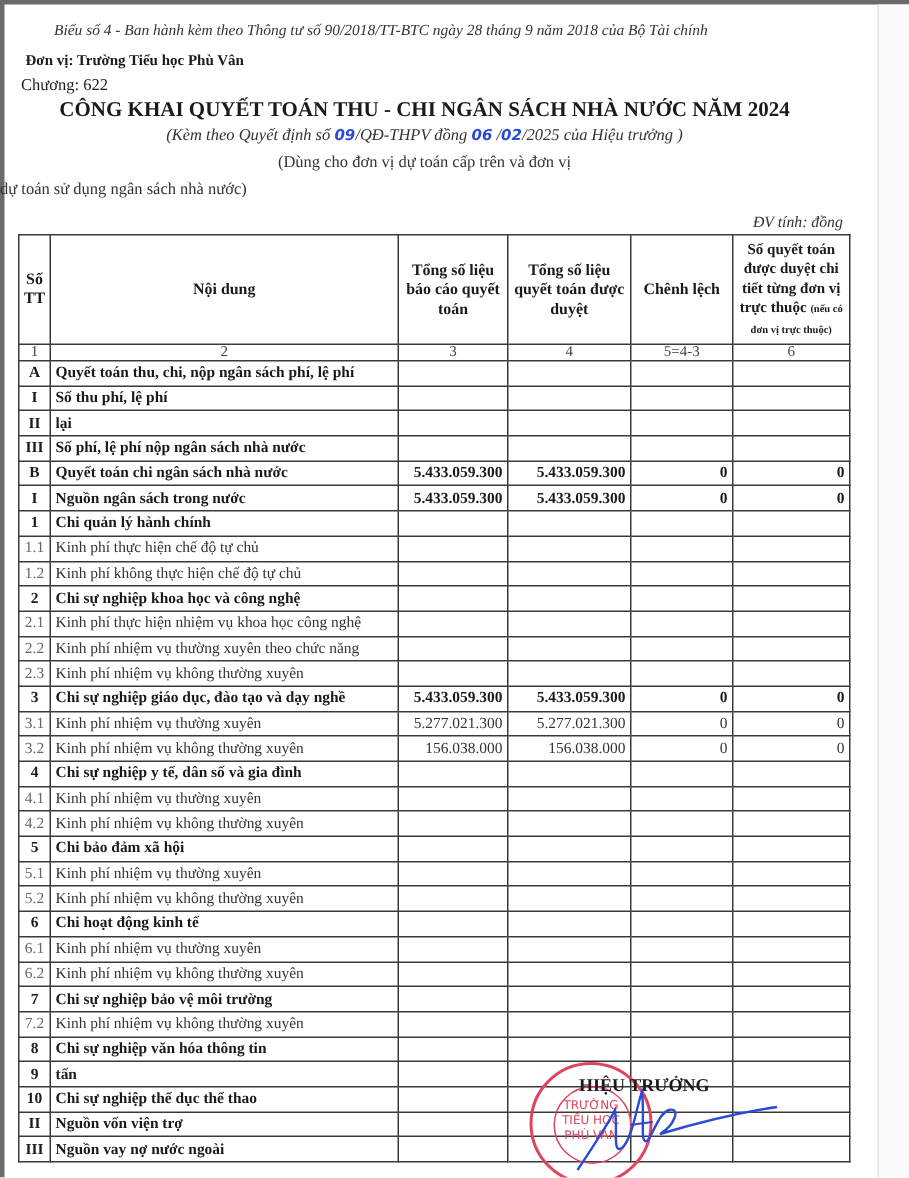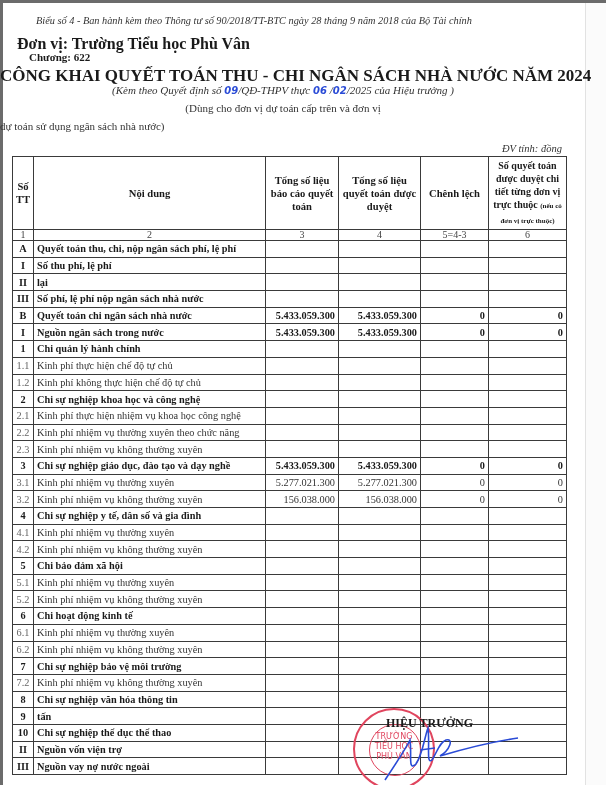--- a/index.html
+++ b/index.html
@@ -9,23 +9,23 @@
     font-family:"Liberation Serif", "DejaVu Serif", serif;
     color:#1a1a1a;
   }
   .frame-top { position:absolute; left:0; top:0; width:606px; height:3px; background:#6b6b6b; }
   .frame-left { position:absolute; left:0; top:0; width:3px; height:785px; background:#6b6b6b; }
   .page-edge { position:absolute; left:585px; top:3px; width:1px; height:782px; background:#e2e2e2; }
   .page-edge-r { position:absolute; left:586px; top:3px; width:20px; height:782px; background:#fbfbfb; }
 
   .hdr { position:absolute; white-space:nowrap; }
   .form-note { left:36px; top:15px; font-size:10.3px; font-style:italic; color:#333; }
-  .unit-line { left:17px; top:35px; font-size:16px; font-weight:bold; }
-  .chapter-line { left:14px; top:51px; font-size:11px; font-weight:bold;margin-left:15px; }
-  .title { left:0; width:566px; text-align:center; top:66px; font-size:17px; font-weight:bold; }
+  .unit-line { left:17px; top:35px; font-size:10px; font-weight:bold; }
+  .chapter-line { left:14px; top:51px; font-size:11px; font-weight:normal; }
+  .title { left:0; width:566px; text-align:center; top:66px; font-size:14px; font-weight:bold; }
   .subtitle { left:0; width:566px; text-align:center; top:84px; font-size:11px; font-style:italic; color:#333; }
   .hand { color:#2a4bd6; font-weight:bold; font-style:italic; font-family:"DejaVu Sans", sans-serif; font-size:10px; }
   .note1 { left:0; width:566px; text-align:center; top:102px; font-size:11px; color:#333; }
   .note2 { left:0; width:566px; top:120px; font-size:11px; color:#333; }
   .unit-label { left:502px; top:143px; font-size:10.5px; font-style:italic; color:#333; }
 
   table.budget {
     position:absolute; left:12px; top:156px;
     border-collapse:collapse; table-layout:fixed;
     width:554px;
@@ -65,21 +65,21 @@
 
 <div class="frame-top"></div>
 <div class="frame-left"></div>
 <div class="page-edge-r"></div>
 <div class="page-edge"></div>
 
 <div class="hdr form-note">Biểu số 4 - Ban hành kèm theo Thông tư số 90/2018/TT-BTC ngày 28 tháng 9 năm 2018 của Bộ Tài chính</div>
 <div class="hdr unit-line">Đơn vị: Trường Tiểu học Phù Vân</div>
 <div class="hdr chapter-line">Chương: 622</div>
 <div class="hdr title">CÔNG KHAI QUYẾT TOÁN THU - CHI NGÂN SÁCH NHÀ NƯỚC NĂM 2024</div>
-<div class="hdr subtitle"><span>(Kèm theo Quyết định số </span><span class="hand">09</span><span>/QĐ-THPV thực </span><span class="hand">06</span><span> /</span><span class="hand">02</span><span>/2025 của Hiệu trưởng )</span></div>
+<div class="hdr subtitle"><span>(Kèm theo Quyết định số </span><span class="hand">09</span><span>/QĐ-THPV đồng </span><span class="hand">06</span><span> /</span><span class="hand">02</span><span>/2025 của Hiệu trưởng )</span></div>
 <div class="hdr note1">(Dùng cho đơn vị dự toán cấp trên và đơn vị</div>
 <div class="hdr note2">dự toán sử dụng ngân sách nhà nước)</div>
 <div class="hdr unit-label">ĐV tính:  đồng</div>
 
 <table class="budget">
   <colgroup>
     <col style="width:21px">
     <col style="width:232px">
     <col style="width:73px">
     <col style="width:82px">

